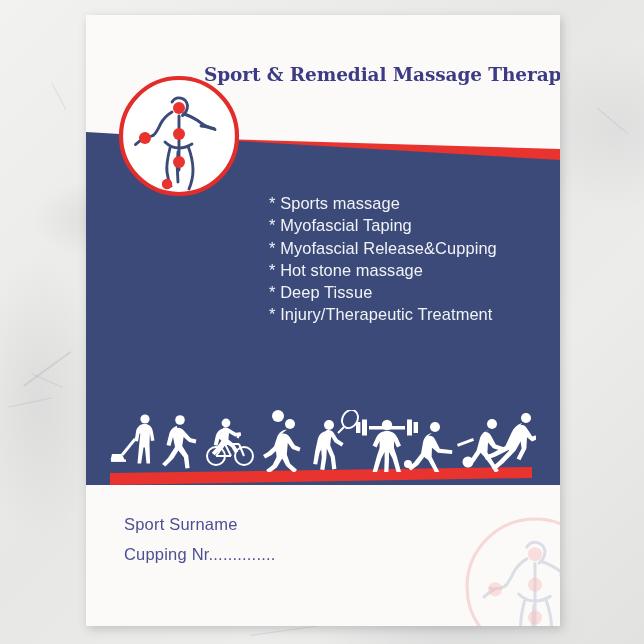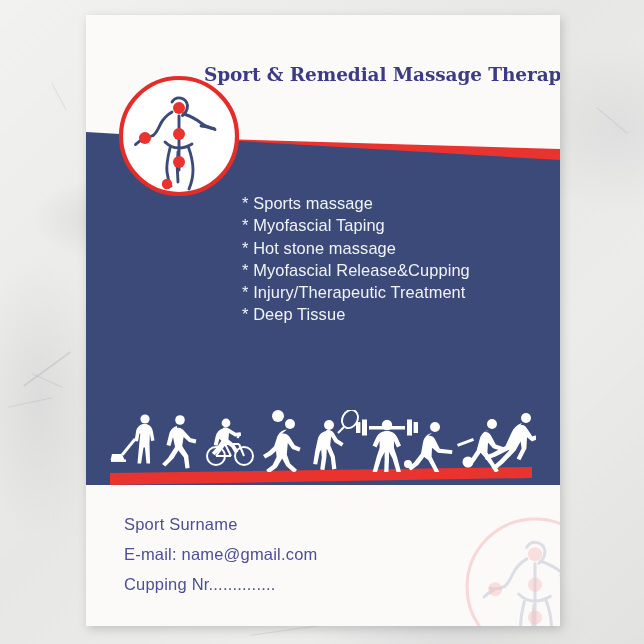--- a/index.html
+++ b/index.html
@@ -127,21 +127,21 @@
   
   .services {
     position: absolute;
     left: 156px;
     top: 177px;
     color: #f2f3f7;
     font-size: 16.4px;
     line-height: 22.3px;
     letter-spacing: .1px;
   }
-  .services .li { white-space: nowrap; }
+  .services .li { white-space: nowrap; margin-left: 27px; }
 
   
   .athletes {
     position: absolute;
     left: 24px;
     top: 395px;
     width: 426px;
     height: 62px;
   }
 
@@ -216,24 +216,24 @@
         <circle cx="64" cy="62" r="6"></circle>
         <circle cx="64" cy="90" r="6"></circle>
         <circle cx="30" cy="66" r="6"></circle>
         <circle cx="52" cy="112" r="5.2"></circle>
       </g>
     </svg>
 
     <div class="services">
       <div class="li">* Sports massage</div>
       <div class="li">* Myofascial Taping</div>
+      <div class="li">* Myofascial Release&amp;Cupping</div>
       <div class="li">* Hot stone massage</div>
-      <div class="li">* Myofascial Release&amp;Cupping</div>
+      <div class="li">* Deep Tissue</div>
       <div class="li">* Injury/Therapeutic Treatment</div>
-      <div class="li">* Deep Tissue</div>
     </div>
 
     <svg class="athletes" viewBox="0 0 426 62">
       <g fill="#ffffff">
 
         <g>
           <circle cx="35" cy="9" r="4.6"></circle>
           <path d="M33 14 c-4 1 -6.5 4 -7 8 l-1.5 9 l3.5 0.6 l1.5 -8 l0.8 0 l-1.2 12 l-1.6 18 l3.6 0 l2.4 -16 l1.4 0 l1.6 16 l3.6 0 l-0.6 -19 l0.4 -11 l1.2 7.5 l3.4 -0.6 l-1.6 -9 c-0.6 -4 -3 -6.6 -6.6 -7.5 z"></path>
           <path d="M24 28 l-13 16 l2.4 1.8 l13 -16 z"></path>
           <path d="M2 44 l10 0 l2.6 6 l-14 0 z"></path>
@@ -298,21 +298,20 @@
         <g>
           <circle cx="416" cy="8" r="5"></circle>
           <path d="M412 13 c-5 1.6 -8.4 5 -10.6 10 l-6 13 l-13 7 l-8 3 l1.6 4 l9.6 -3.4 l13 -6.6 l0.6 0.4 l-9.6 10 l-8 7 l3 3.2 l9 -7.6 l12 -12.6 l5 -9 l1 7 l-5 10 l3.8 1.8 l6 -11.6 l0.6 -11.4 l5 4.4 l5.4 -2.4 l-2 -4 l-3 1.2 l-5.4 -8 c-1.6 -2.6 -3.6 -4 -6.6 -3 z"></path>
         </g>
 
       </g>
     </svg>
 
     <div class="contact">
       <div class="row">Sport Surname</div>
-      <div class="row">E-mail: name@gmail.com</div>
       <div class="row">Cupping Nr..............</div>
     </div>
 
     <svg class="watermark" viewBox="0 0 128 128">
       <circle cx="64" cy="64" r="58" fill="none" stroke="#e22d2b" stroke-width="2.6" opacity=".55"></circle>
       <g fill="none" stroke="#7d86a8" stroke-width="2.6" stroke-linecap="round" stroke-linejoin="round" opacity=".8">
         <path d="M57 30 a8.5 9 0 0 1 15.5 3.5 c0 5 -2.5 8 -5 10"></path>
         <path d="M57 40 c-5 3 -9 7 -11.5 12 c-2.5 5 -4 9 -7.5 11.5"></path>
         <path d="M69 42 c6 2 12 5 17 9 c4 3 8 5 13 5.5"></path>
         <path d="M86 54 c5 0.5 10 1.5 14 3.5"></path>

